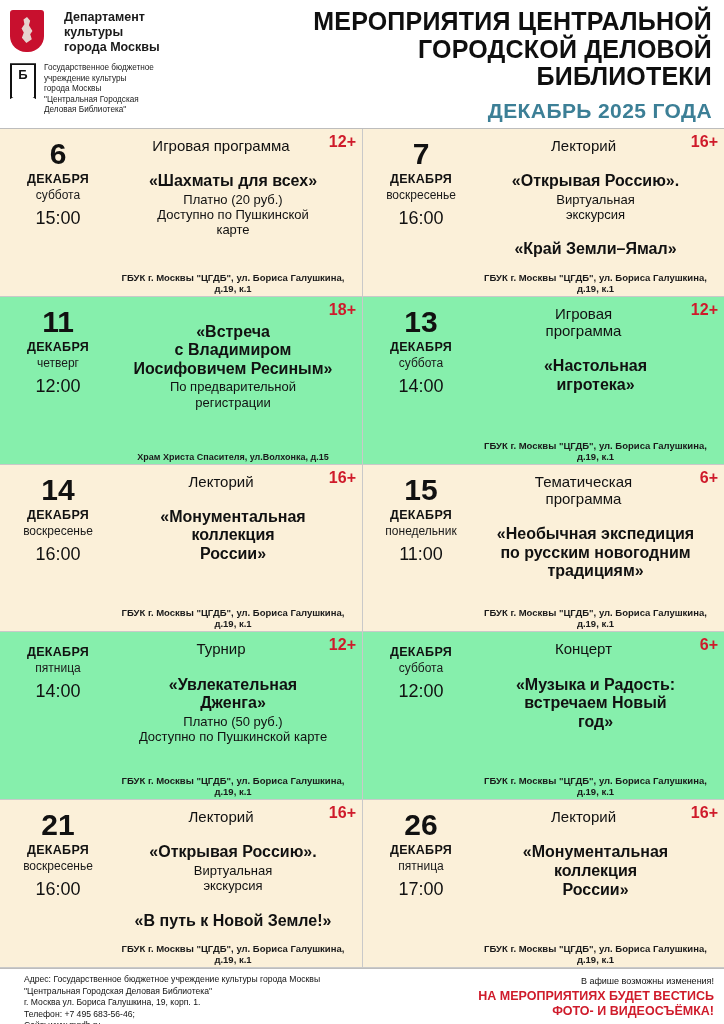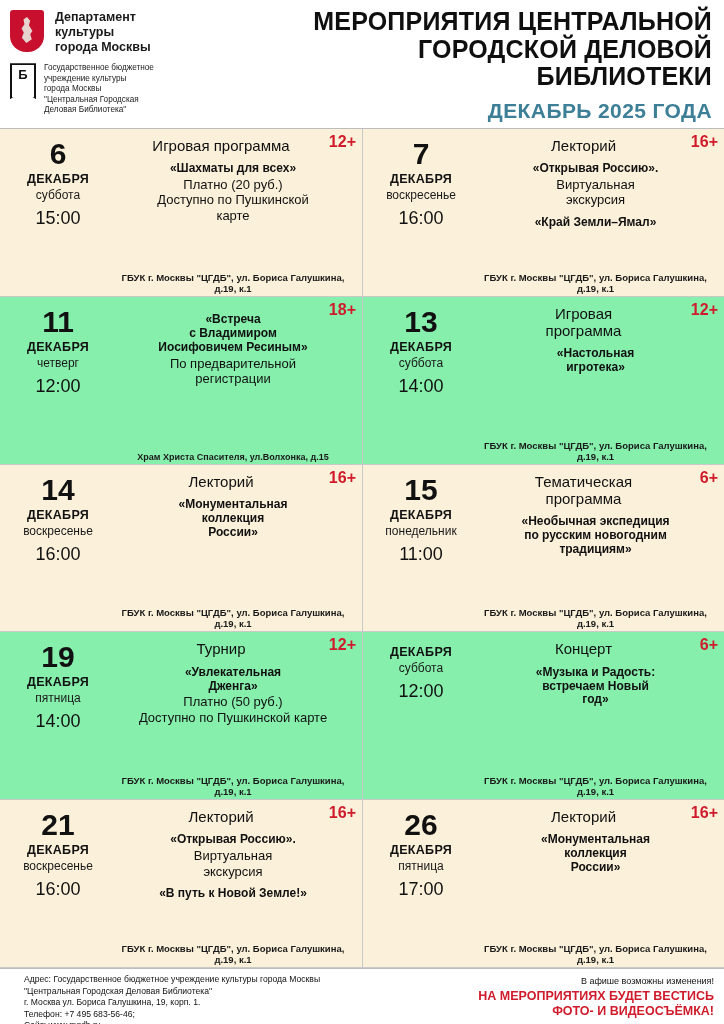--- a/index.html
+++ b/index.html
@@ -28,21 +28,21 @@
     height: 128px;
   }
   .org-block {
     width: 250px;
     flex: 0 0 250px;
     padding-top: 2px;
   }
   .org-top {
     display: flex;
     align-items: flex-start;
-    gap: 11px;
+    gap: 20px;
   }
   .coat {
     width: 34px; height: 42px;
     flex: 0 0 34px;
     background: #c8102e;
     border-radius: 3px 3px 16px 16px;
     position: relative;
     overflow: hidden;
   }
   .coat:before {
@@ -176,25 +176,25 @@
     color: #cf1b2b;
     margin-left: 26px;
   }
   .ev-type {
     font-size: 15px;
     line-height: 1.15;
     color: #111;
     padding: 0 28px 0 4px;
   }
   .ev-title {
-    font-size: 12px;
+    font-size: 16px;
     font-weight: bold;
     line-height: 1.16;
     color: #111;
-    margin-top: 8px;
+    margin-top: 18px;
     padding: 0 2px;
   }
   .ev-note {
     font-size: 13px;
     line-height: 1.18;
     color: #111;
     margin-top: 1px;
     padding: 0 2px;
   }
   .venue {
@@ -377,21 +377,20 @@
 по русским новогодним
 традициям»</div>
           <div class="venue">ГБУК г. Москвы "ЦГДБ", ул. Бориса Галушкина, д.19, к.1</div>
         </div>
       </div>
     </div>
 
     <div class="row blue">
       <div class="cell">
         <div class="date-col">
-          <div class="daynum">19</div>
           <div class="monthname">ДЕКАБРЯ</div>
           <div class="weekday">пятница</div>
           <div class="time">14:00</div>
         </div>
         <div class="info-col">
           <div class="age">12+</div>
           <div class="ev-type">Турнир</div>
           <div class="ev-title" style="white-space: pre-line;">«Увлекательная
 Дженга»</div>
           <div class="ev-note" style="white-space: pre-line;">Платно (50 руб.)

